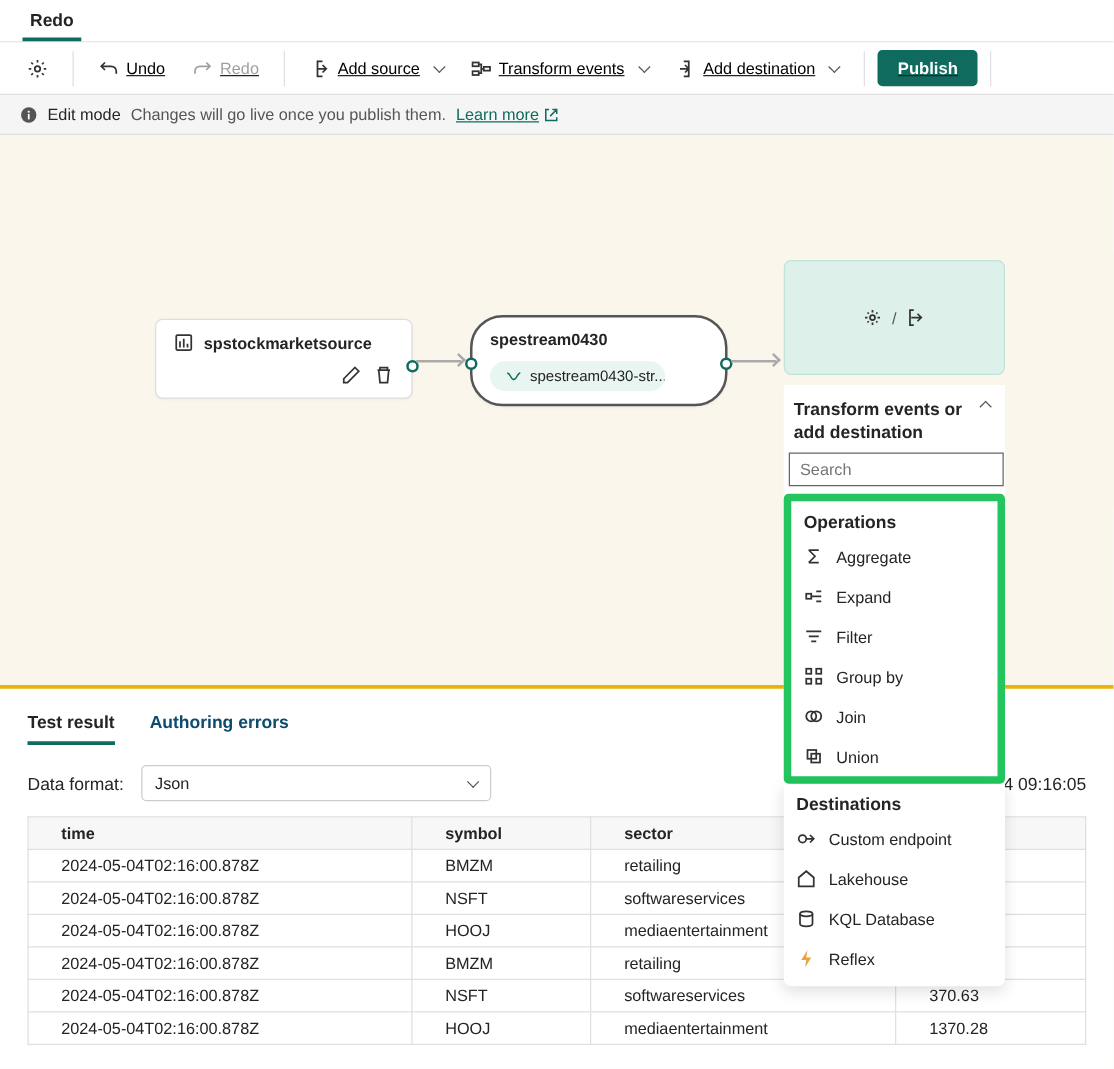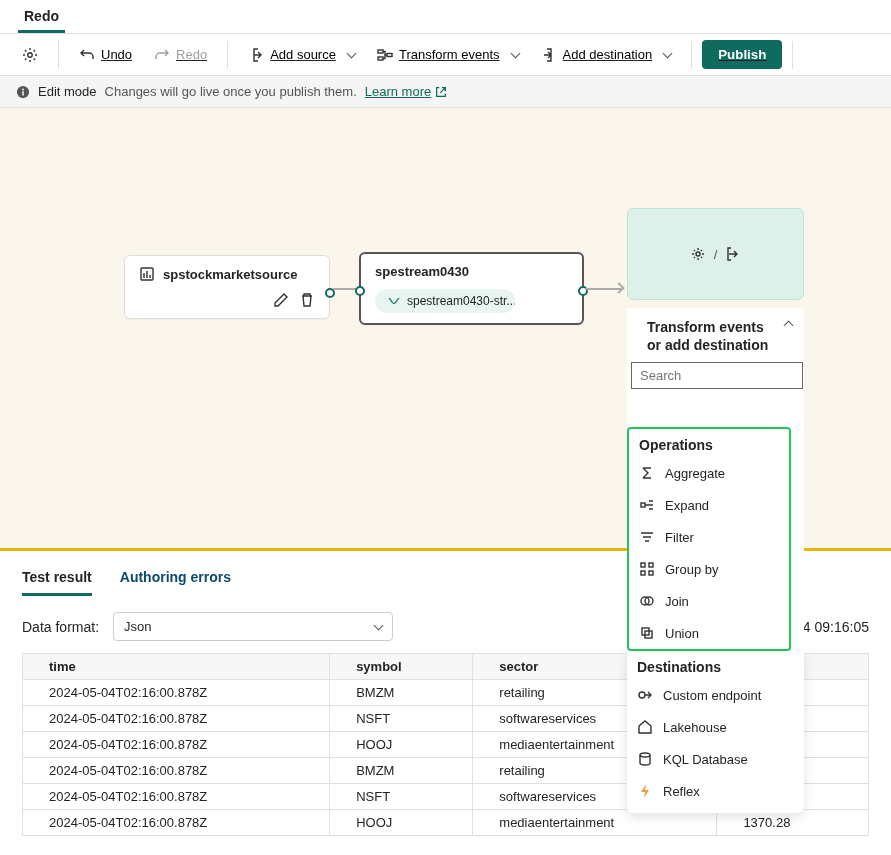--- a/index.html
+++ b/index.html
@@ -26,24 +26,24 @@
   .node.selected { border: 2px solid #555; }
   .node .title-row { display: flex; align-items: center; gap: 8px; font-weight: 600; font-size: 13px; }
   .node .actions-row { display: flex; gap: 10px; justify-content: flex-end; margin-top: 10px; }
   .pill { display: inline-flex; align-items: center; gap: 6px; background: #e8f5f1; border-radius: 14px; padding: 5px 12px; font-size: 12px; margin-top: 10px; max-width: 140px; overflow: hidden; white-space: nowrap; }
   
   .port { width: 10px; height: 10px; border: 2px solid #0f6b5e; background: #fff; border-radius: 50%; position: absolute; }
   
   .dest-node { position: absolute; background: #ddf0e9; border: 1px solid #bfe3d6; border-radius: 6px; display: flex; align-items: center; justify-content: center; gap: 8px; color: #555; }
   
   .panel { position: absolute; background: #fff; width: 177px; }
-  .panel-hdr { display: flex; justify-content: space-between; align-items: flex-start; padding: 10px 12px 8px 20px; }
+  .panel-hdr { display: flex; justify-content: space-between; align-items: flex-start; padding: 10px 12px 8px 8px; }
   .panel-hdr .t { font-weight: 600; font-size: 14px; line-height: 1.3; }
   .search { width: 172px; margin: 0 4px 6px 4px; border: 1px solid #666; padding: 5px 8px; font-size: 13px; }
-  .panel-list { border: 2px solid #22c55e; border-radius: 4px; width: 164px; margin-top: 32px; }
+  .panel-list { border: 6px solid #22c55e; border-radius: 4px; width: 177px; }
   .panel-section { padding: 8px 10px 4px 10px; font-weight: 600; font-size: 14px; }
   .panel-item { display: flex; align-items: center; gap: 10px; padding: 8px 10px; cursor: pointer; font-size: 13px; }
   .panel-dest .panel-section { border-top: 0; }
   .panel-dest { box-shadow: 0 4px 12px rgba(0,0,0,0.12); border-radius: 0 0 6px 6px; padding-bottom: 6px; }
   
   .tabs2 { display: flex; gap: 28px; padding: 10px 22px 0 22px; border-top: 3px solid #eab308; }
   .tab2 { padding: 8px 0 8px 0; font-size: 14px; font-weight: 600; border-bottom: 3px solid transparent; cursor: pointer; }
   .tab2.active { border-bottom-color: #0f6b5e; }
   .tab2:not(.active) { font-weight: 700; color: #0c4a6e; }
   
@@ -154,21 +154,21 @@
       <svg class="ic" viewBox="0 0 16 16">
           <path d="M3 4h10M5 4V2h6v2M4 4l1 10h6l1-10"></path>
         </svg>
     </div>
     <div class="port" style="right:-6px; top:32px;"></div>
   </div>
 
   <div class="arrow-line" style="left:333px; top:180px; width:36px;"></div>
   <div class="arrow-head" style="left:363px; top:176px;"></div>
 
-  <div class="node selected" style="left:359px; top:144px; width:225px;">
+  <div class="node selected" style="left:376px; top:144px; width:206px;border-radius:26px;">
     <div class="title-row">
       <span>spestream0430</span>
     </div>
     <div class="pill">
       <svg class="ic ic14" viewBox="0 0 16 16" style="stroke:#0f6b5e">
           <path d="M2 5c3 0 3 6 6 6s3-6 6-6"></path>
         </svg>
       <span>spestream0430-str...</span>
     </div>
     <div class="port" style="left:-6px; top:32px;"></div>

